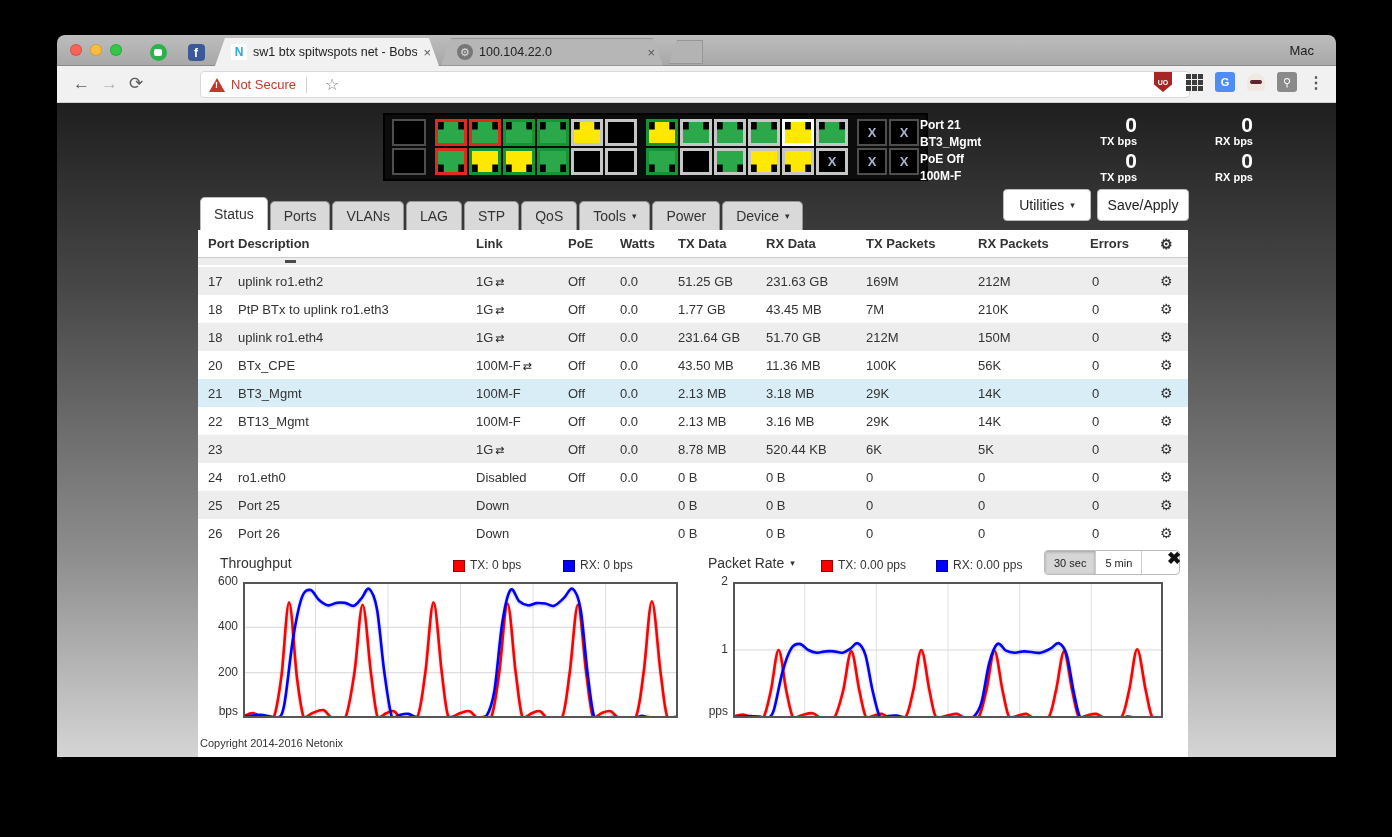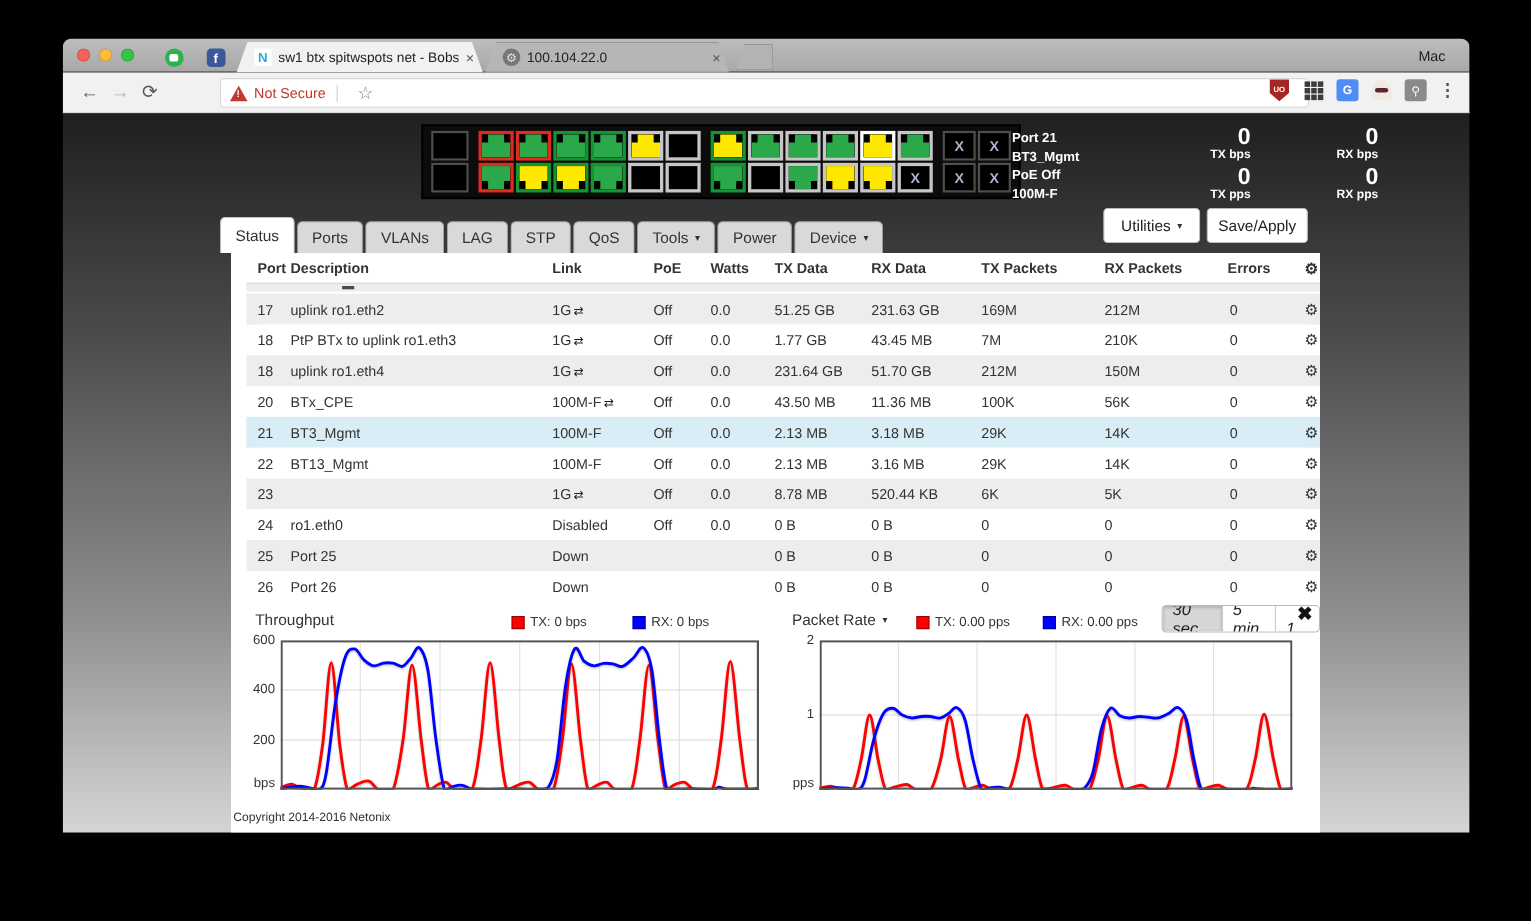--- a/index.html
+++ b/index.html
@@ -74,35 +74,35 @@
   .stat-lbl{font-size:11px;font-weight:bold;line-height:13px;margin-bottom:2px;}
 
   .navtabs{position:absolute;left:143px;top:94px;height:33px;display:flex;align-items:flex-end;}
   .ntab{height:29px;margin-right:2px;padding:0 13px;display:flex;align-items:center;gap:6px;font-size:14px;color:#333;background:#d9d9d9;border:1px solid #979797;border-bottom:none;border-radius:5px 5px 0 0;}
   .ntab.active{height:33px;background:#fff;border-color:#bbb;z-index:3;}
   .caret{font-size:9px;color:#333;}
   .hbtn{position:absolute;height:32px;background:#fff;border:1px solid #bdbdbd;border-radius:4px;font-size:14px;color:#222;display:flex;align-items:center;justify-content:center;gap:6px;}
   .hbtn-utilities{left:946px;top:86px;width:88px;}
   .hbtn-save{left:1040px;top:86px;width:92px;}
 
-  .panel{position:absolute;left:153px;top:127px;width:990px;height:527px;background:#fff;padding-left:14px;}
+  .panel{position:absolute;left:141px;top:127px;width:990px;height:527px;background:#fff;}
   .trow{display:grid;grid-template-columns:30px 238px 92px 52px 58px 88px 100px 112px 112px 60px 40px;padding-left:10px;align-items:center;height:28px;font-size:13px;color:#333;}
   .thead{font-weight:bold;border-bottom:1px solid #ccc;height:28px;}
   .row-gray{background:#ededed;} .row-white{background:#fff;border-radius:14px;} .row-hl{background:#d9edf7;}
   .partial{height:9px;background:#ededed;border-bottom:2px solid #fff;position:relative;}
   .partial-dash{position:absolute;left:87px;top:2px;width:11px;height:3px;background:#4a4a4a;}
   .gear{font-size:14px;color:#333;padding-left:10px;}
   .duplex{font-size:11px;margin-left:2px;color:#222;}
   .errcell{padding-left:2px;}
 
   .chart-title{position:absolute;font-size:14px;color:#333;display:flex;align-items:center;gap:6px;}
   .legend{position:absolute;display:flex;align-items:flex-end;gap:5px;font-size:12px;color:#333;}
   .swatch{width:12px;height:12px;border:1px solid rgba(0,0,0,.4);}
   .ranges{position:absolute;left:846px;top:320px;display:flex;height:25px;border:1px solid #bbb;border-radius:4px;overflow:hidden;background:#fff;}
-  .rbtn{padding:0 9px;font-size:15px;color:#222;display:flex;align-items:center;border-right:1px solid #ccc;background:#fff;font-style:italic;}
+  .rbtn{padding:0 9px;font-size:11px;color:#222;display:flex;align-items:center;border-right:1px solid #ccc;background:#fff;}
   .rbtn:last-child{border-right:none;margin-top:29px;}
   .rbtn.active{background:#d6d6d6;box-shadow:inset 0 1px 3px rgba(0,0,0,.25);}
   .chart-close{position:absolute;left:969px;top:320px;font-size:17px;font-weight:bold;color:#111;line-height:17px;}
   .plot{position:absolute;background:#fff;}
   .ylab{position:absolute;width:40px;text-align:right;font-size:12px;color:#333;}
   .copyright{position:absolute;left:2px;top:507px;font-size:11px;color:#333;}
 </style>
 </head>
 <body>
 

